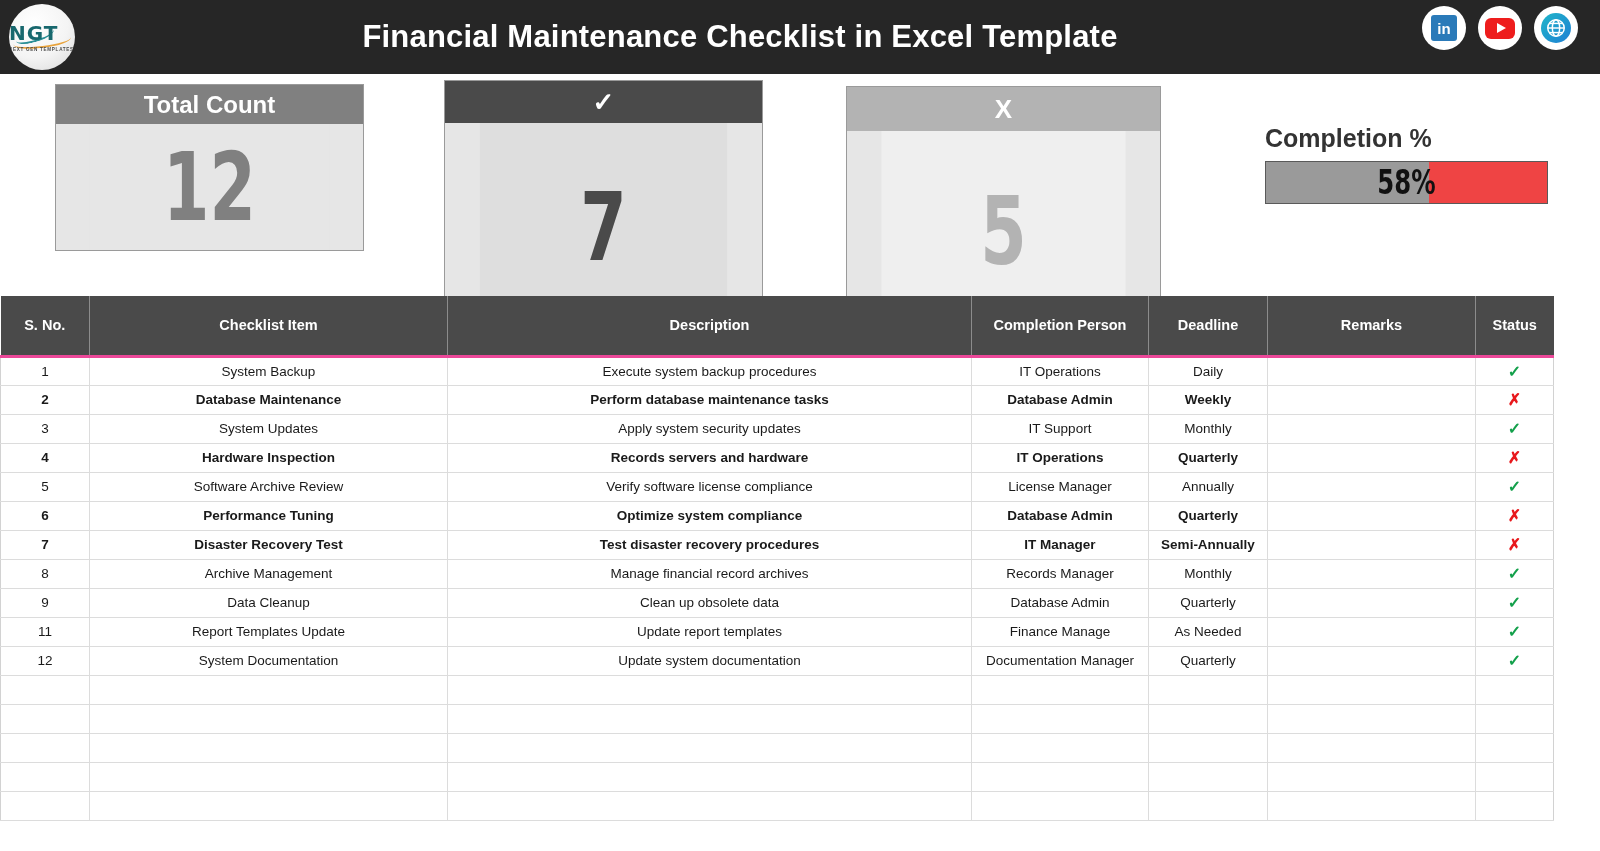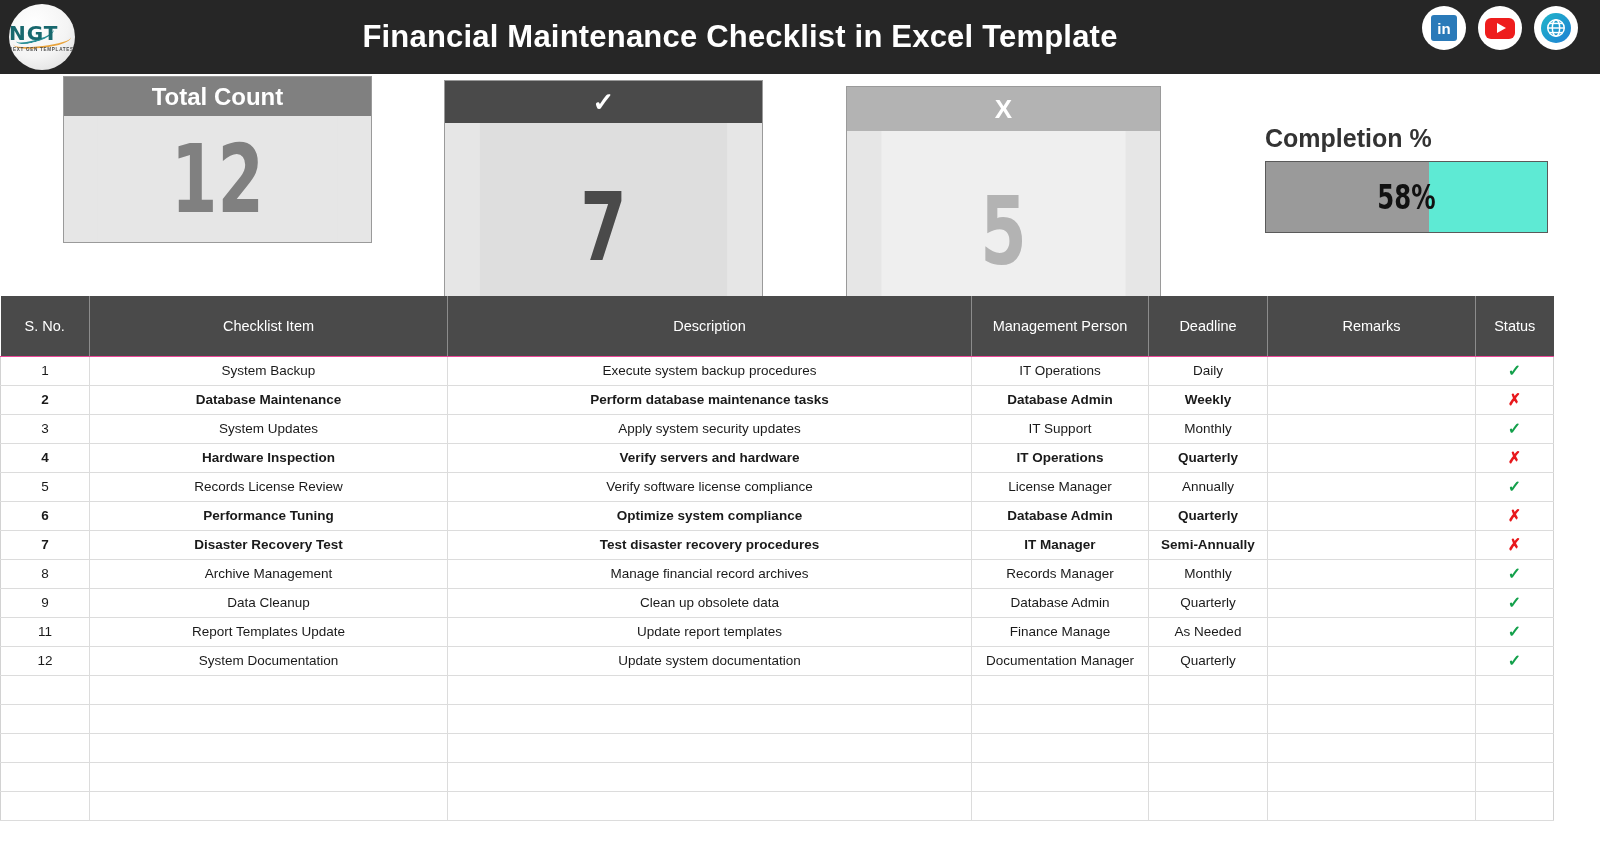--- a/index.html
+++ b/index.html
@@ -156,21 +156,21 @@
   }
   .card-body {
     display: flex;
     align-items: center;
     justify-content: center;
     font-family: "DejaVu Sans Condensed", "Liberation Sans Narrow", "Liberation Sans", sans-serif;
     font-weight: bold;
     transform: scaleX(0.78);
   }
 
-  #card-total { left: 55px; top: 2px; width: 309px; height: 167px; margin-left: 8px; }
+  #card-total { left: 55px; top: 10px; width: 309px; height: 167px; }
   #card-total .card-head { height: 39px; background: #808080; font-size: 24px; }
   #card-total .card-body { height: 126px; font-size: 95px; color: #808080; background: #e6e6e6; }
 
   #card-done { left: 444px; top: 6px; width: 319px; height: 252px; }
   #card-done .card-head { height: 42px; background: #4a4a4a; font-size: 26px; }
   #card-done .card-body { height: 208px; font-size: 95px; color: #4a4a4a; background: #dedede; }
 
   #card-pending { left: 846px; top: 12px; width: 315px; height: 246px; }
   #card-pending .card-head { height: 44px; background: #b3b3b3; font-size: 26px; }
   #card-pending .card-body { height: 200px; font-size: 95px; color: #b3b3b3; background: #efefef; }
@@ -184,22 +184,22 @@
   .completion-label {
     font-size: 25px;
     font-weight: bold;
     color: #333333;
     font-family: "Liberation Sans", sans-serif;
     margin-bottom: 8px;
   }
   .progress-outer {
     position: relative;
     width: 283px;
-    height: 72px;
-    background: #5eead4;
+    height: 43px;
+    background: #ef4444;
     border: 1.5px solid #5a5a5a;
     overflow: hidden;
   }
   .progress-fill {
     position: absolute;
     left: 0; top: 0; bottom: 0;
     background: #9a9a9a;
   }
   .progress-text {
     position: absolute;
@@ -225,24 +225,24 @@
   table.checklist {
     width: 1553px;
     border-collapse: collapse;
     table-layout: fixed;
     font-family: "Liberation Sans", sans-serif;
   }
   table.checklist thead th {
     background: #4a4a4a;
     color: #ffffff;
     font-size: 14.5px;
-    font-weight: normal;
+    font-weight: bold;
     height: 60px;
     border-right: 1px solid #8c8c8c;
-    border-bottom: 1px solid #ec4899;
+    border-bottom: 3px solid #ec4899;
     text-align: center;
     vertical-align: middle;
   }
   table.checklist thead th:last-child { border-right: none; }
   table.checklist tbody td {
     height: 29px;
     font-size: 13.5px;
     color: #1a1a1a;
     text-align: center;
     vertical-align: middle;
@@ -340,21 +340,21 @@
       <col class="c-resp">
         <col class="c-dead">
         <col class="c-rem">
         <col class="c-stat">
     </colgroup>
     <thead>
       <tr>
         <th>S. No.</th>
         <th>Checklist Item</th>
         <th>Description</th>
-        <th>Management Person</th>
+        <th>Completion Person</th>
         <th>Deadline</th>
         <th>Remarks</th>
         <th>Status</th>
       </tr>
     </thead>
     <tbody id="tbody">
         <tr>
           <td>1</td>
           <td>System Backup</td>
           <td>Execute system backup procedures</td>
@@ -377,29 +377,29 @@
           <td>System Updates</td>
           <td>Apply system security updates</td>
           <td>IT Support</td>
           <td>Monthly</td>
           <td></td>
           <td><span class="st-ok" style="color: rgb(19, 160, 75);">✓</span></td>
         </tr>
         <tr class="flag">
           <td>4</td>
           <td>Hardware Inspection</td>
-          <td>Verify servers and hardware</td>
+          <td>Records servers and hardware</td>
           <td>IT Operations</td>
           <td>Quarterly</td>
           <td></td>
           <td><span class="st-no" style="color: rgb(232, 25, 29);">✗</span></td>
         </tr>
         <tr>
           <td>5</td>
-          <td>Records License Review</td>
+          <td>Software Archive Review</td>
           <td>Verify software license compliance</td>
           <td>License Manager</td>
           <td>Annually</td>
           <td></td>
           <td><span class="st-ok" style="color: rgb(19, 160, 75);">✓</span></td>
         </tr>
         <tr class="flag">
           <td>6</td>
           <td>Performance Tuning</td>
           <td>Optimize system compliance</td>

